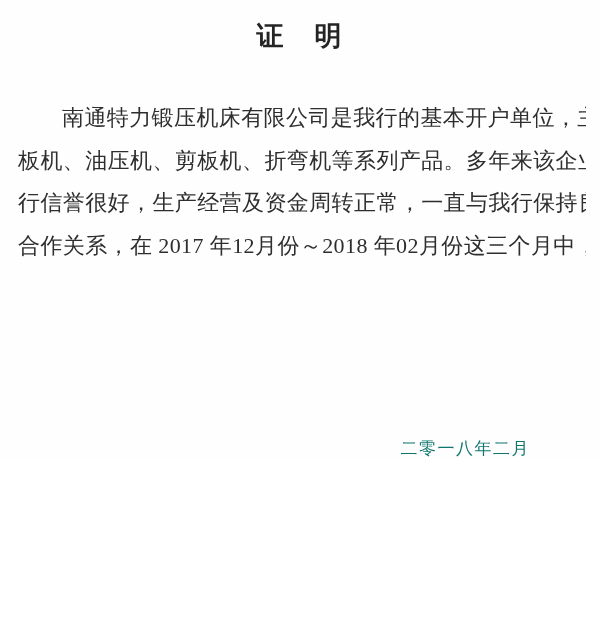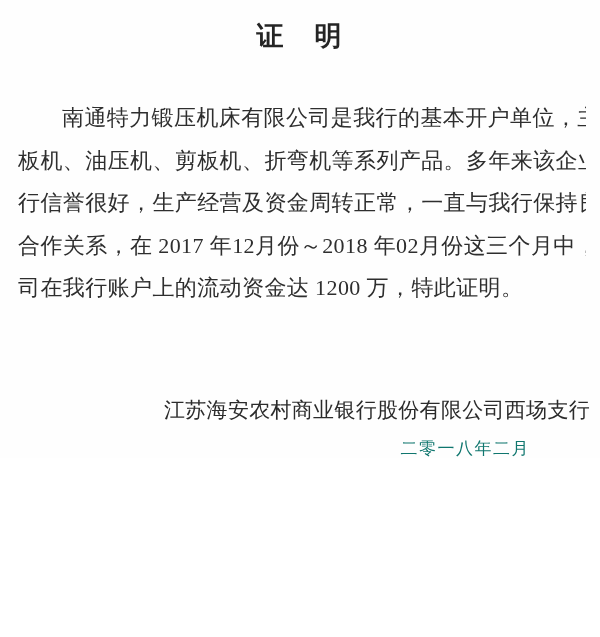--- a/index.html
+++ b/index.html
@@ -91,24 +91,22 @@
 
 <div class="page">
 
   <div class="title">证　明</div>
 
   <div class="body-text">
     <div class="bline first">南通特力锻压机床有限公司是我行的基本开户单位，主营卷</div>
     <div class="bline">板机、油压机、剪板机、折弯机等系列产品。多年来该企业在我</div>
     <div class="bline">行信誉很好，生产经营及资金周转正常，一直与我行保持良好的</div>
     <div class="bline">合作关系，在 2017 年12月份～2018 年02月份这三个月中，该公</div>
-    <div class="bline last">司在我行账户上的流动资金达 1200 万，特此证明。</div>
   </div>
 
-  <div class="signature">江苏海安农村商业银行股份有限公司西场支行</div>
 
   <div class="issue-date">二零一八年二月</div>
 
   <div class="seal">
     <svg viewBox="0 0 138 138" xmlns="http://www.w3.org/2000/svg">
       <g transform="rotate(-15 69 69)" fill="#cc5045">
         <circle cx="69" cy="69" r="62" fill="none" stroke="#cc5045" stroke-width="3.6"></circle>
         <path id="sealArc" d="M 31.5 100.5 A 49 49 0 1 1 106.5 100.5" fill="none"></path>
         <text font-size="16" letter-spacing="6">
           <textPath href="#sealArc" startOffset="50%" text-anchor="middle">江苏海安农村商业银行</textPath>

